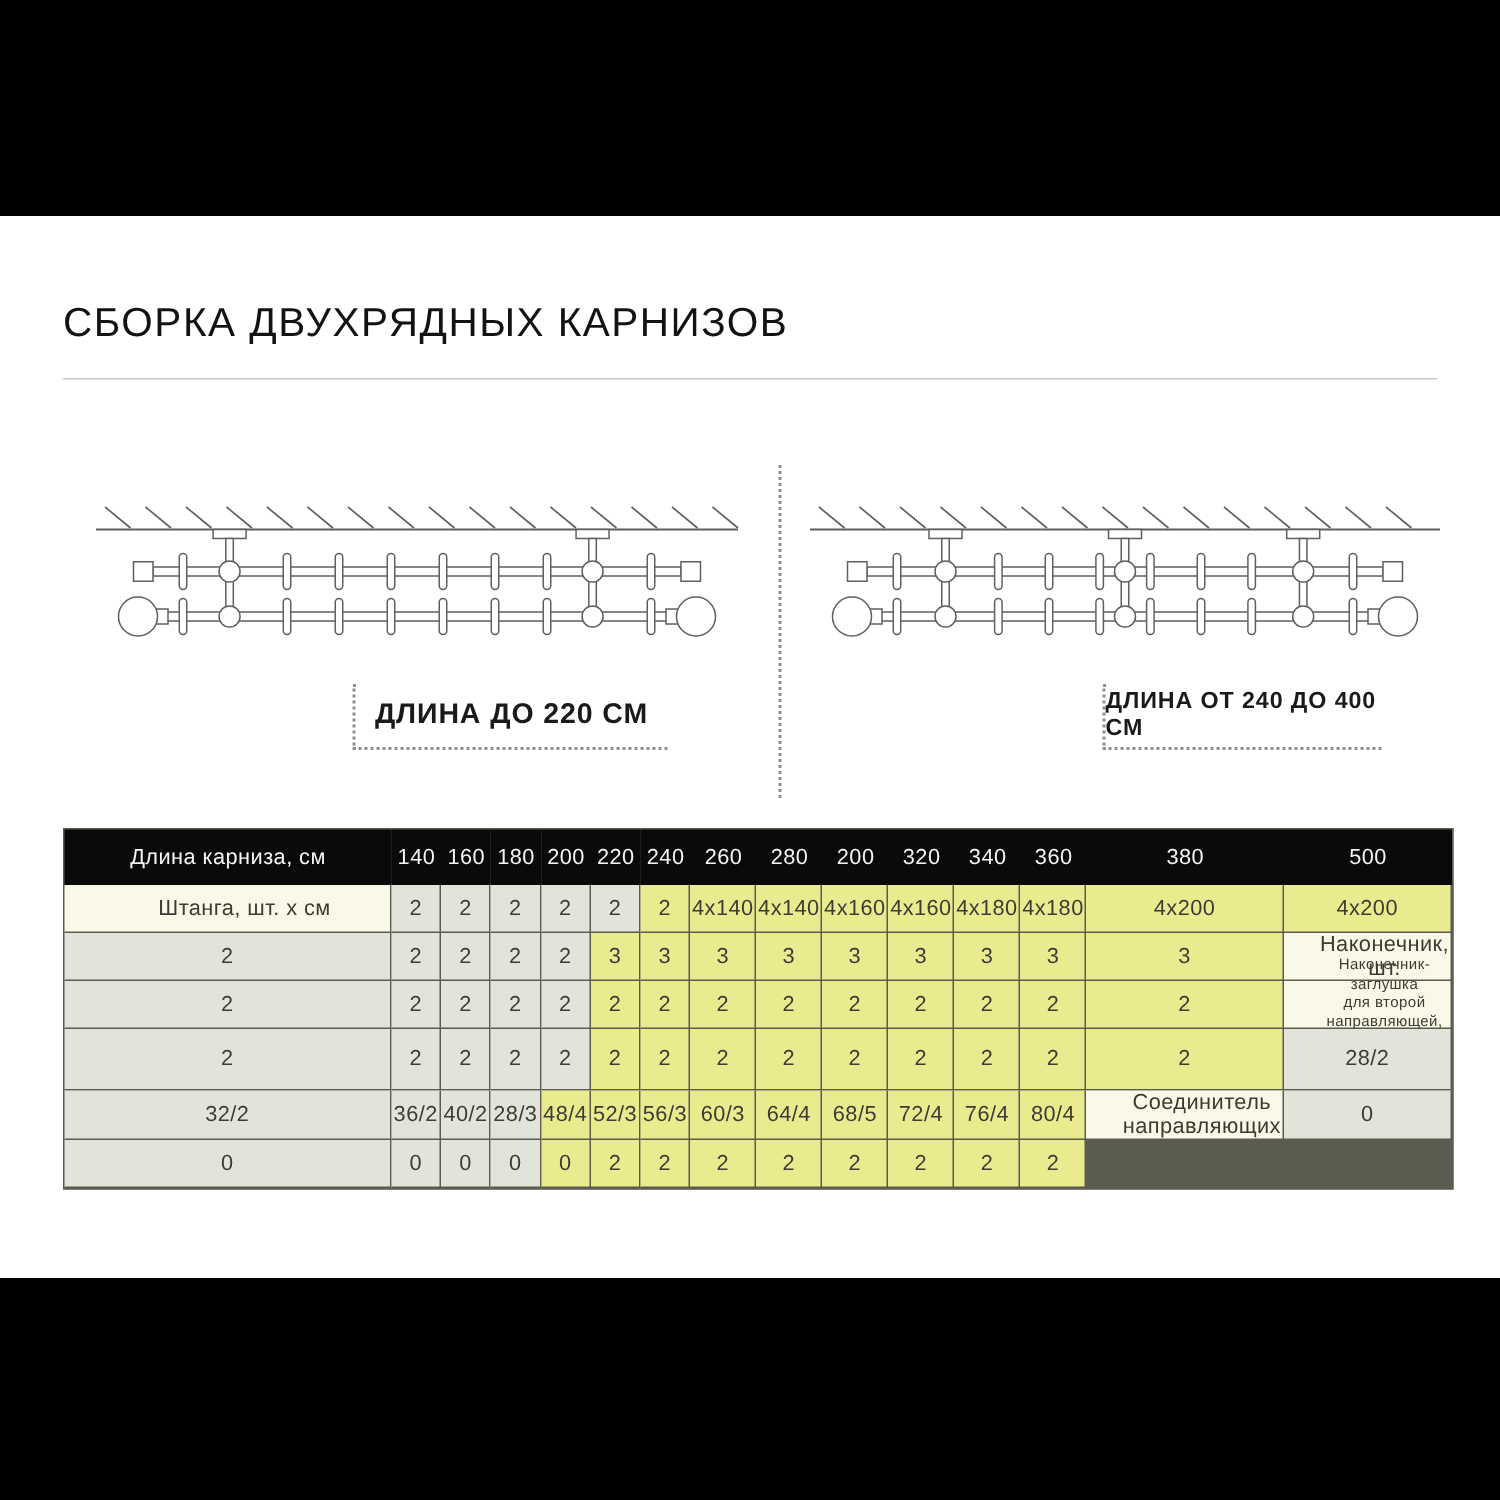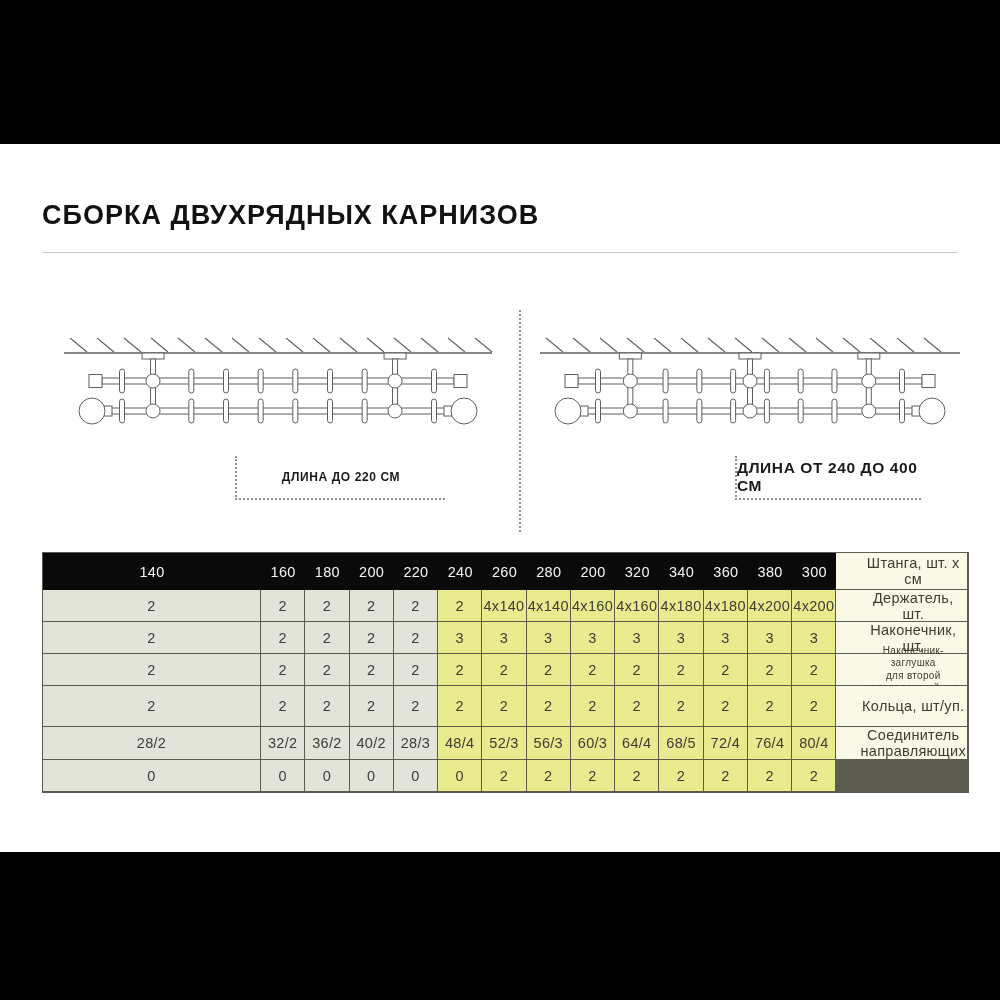--- a/index.html
+++ b/index.html
@@ -8,21 +8,21 @@
     background:#ffffff;
     font-family:"Liberation Sans","DejaVu Sans",sans-serif;
   }
   .page{position:absolute;inset:0;}
   .bar{position:absolute;left:0;width:1000px;background:#000;}
   .bar.top{top:0;height:144px;}
   .bar.bottom{top:852px;height:148px;}
 
   .page-title{
     position:absolute;left:42px;top:200px;margin:0;
-    font-size:27px;font-weight:700;letter-spacing:1px;color:#121212;
+    font-size:27px;font-weight:400;letter-spacing:1px;color:#121212;
   }
   .title-rule{
     position:absolute;left:42px;top:252px;width:916px;height:0;
     border-top:1px solid #c9c9c9;
   }
 
   .diagram{position:absolute;top:315px;height:122px;}
   .diagram.short{left:58px;width:440px;}
   .diagram.long{left:534px;width:432px;}
 
@@ -30,21 +30,21 @@
     position:absolute;left:519px;top:310px;height:222px;width:0;
     border-left:2px dotted #8f8f8f;
   }
 
   .dim-label{
     position:absolute;top:456px;height:42px;
     border-left:2px dotted #8f8f8f;border-bottom:2px dotted #8f8f8f;
     display:flex;align-items:center;justify-content:center;
     font-weight:800;color:#1a1a1a;letter-spacing:0.6px;
   }
-  .dim-label.short{left:235px;width:208px;font-size:12px;}
+  .dim-label.short{left:235px;width:208px;font-size:19px;}
   .dim-label.long{left:735px;width:184px;font-size:15.5px;justify-content:center;}
 
   .comp-table{
     position:absolute;left:42px;top:552px;width:925px;
     display:grid;
     grid-template-rows:37px 32px 32px 32px 41px 33px 32px;
     border:1px solid var(--border);
     background:var(--border);
   }
   .cell{
@@ -187,50 +187,50 @@
   <div class="diagram-divider"></div>
 
   <div class="dim-label short">
     <span>ДЛИНА ДО 220 СМ</span>
   </div>
   <div class="dim-label long">
     <span>ДЛИНА ОТ 240 ДО 400 СМ</span>
   </div>
 
   <div class="comp-table" id="comp-table" style="grid-template-columns: 218px repeat(14, 1fr);">
+      <div class="cell th">Длина карниза, см</div>
       <div class="cell th">140</div>
       <div class="cell th">160</div>
       <div class="cell th">180</div>
       <div class="cell th">200</div>
       <div class="cell th">220</div>
       <div class="cell th">240</div>
       <div class="cell th">260</div>
       <div class="cell th">280</div>
       <div class="cell th">200</div>
       <div class="cell th">320</div>
       <div class="cell th">340</div>
       <div class="cell th">360</div>
       <div class="cell th">380</div>
-      <div class="cell th">300</div>
+      <div class="cell th">500</div>
       <div class="cell label-cell">Штанга, шт. х см</div>
       <div class="cell gray">2</div>
       <div class="cell gray">2</div>
       <div class="cell gray">2</div>
       <div class="cell gray">2</div>
       <div class="cell gray">2</div>
       <div class="cell yellow">2</div>
       <div class="cell yellow">4x140</div>
       <div class="cell yellow">4x140</div>
       <div class="cell yellow">4x160</div>
       <div class="cell yellow">4x160</div>
       <div class="cell yellow">4x180</div>
       <div class="cell yellow">4x180</div>
       <div class="cell yellow">4x200</div>
       <div class="cell yellow">4x200</div>
-      <div class="cell label-cell">Держатель, шт.</div>
       <div class="cell gray">2</div>
       <div class="cell gray">2</div>
       <div class="cell gray">2</div>
       <div class="cell gray">2</div>
       <div class="cell gray">2</div>
       <div class="cell yellow">3</div>
       <div class="cell yellow">3</div>
       <div class="cell yellow">3</div>
       <div class="cell yellow">3</div>
       <div class="cell yellow">3</div>
@@ -262,21 +262,20 @@
       <div class="cell gray">2</div>
       <div class="cell yellow">2</div>
       <div class="cell yellow">2</div>
       <div class="cell yellow">2</div>
       <div class="cell yellow">2</div>
       <div class="cell yellow">2</div>
       <div class="cell yellow">2</div>
       <div class="cell yellow">2</div>
       <div class="cell yellow">2</div>
       <div class="cell yellow">2</div>
-      <div class="cell label-cell">Кольца, шт/уп.</div>
       <div class="cell gray">28/2</div>
       <div class="cell gray">32/2</div>
       <div class="cell gray">36/2</div>
       <div class="cell gray">40/2</div>
       <div class="cell gray">28/3</div>
       <div class="cell yellow">48/4</div>
       <div class="cell yellow">52/3</div>
       <div class="cell yellow">56/3</div>
       <div class="cell yellow">60/3</div>
       <div class="cell yellow">64/4</div>

